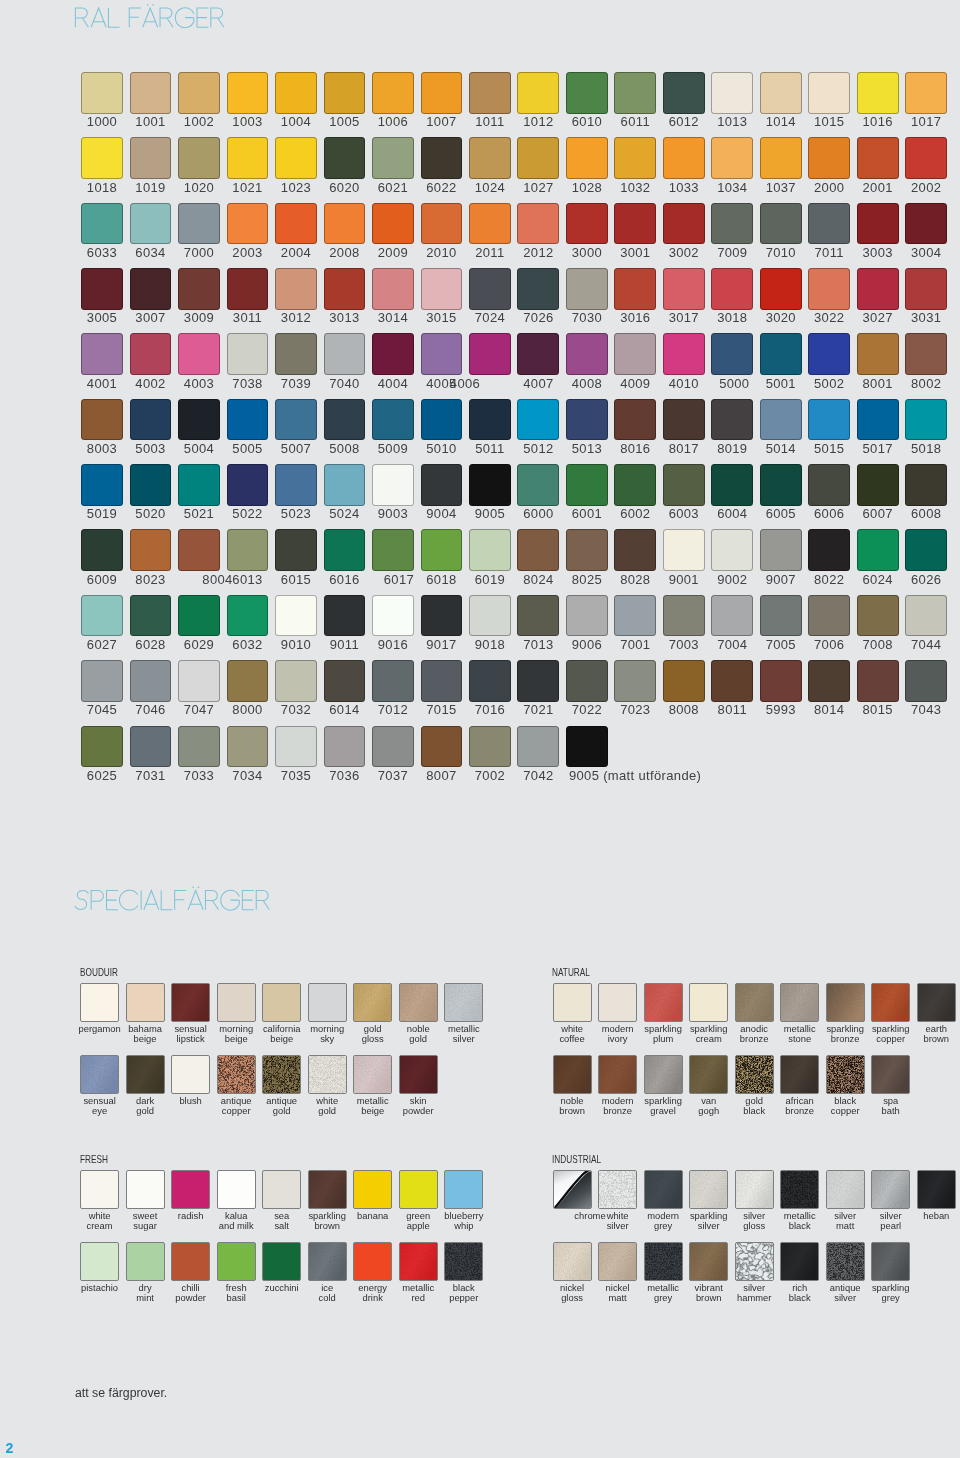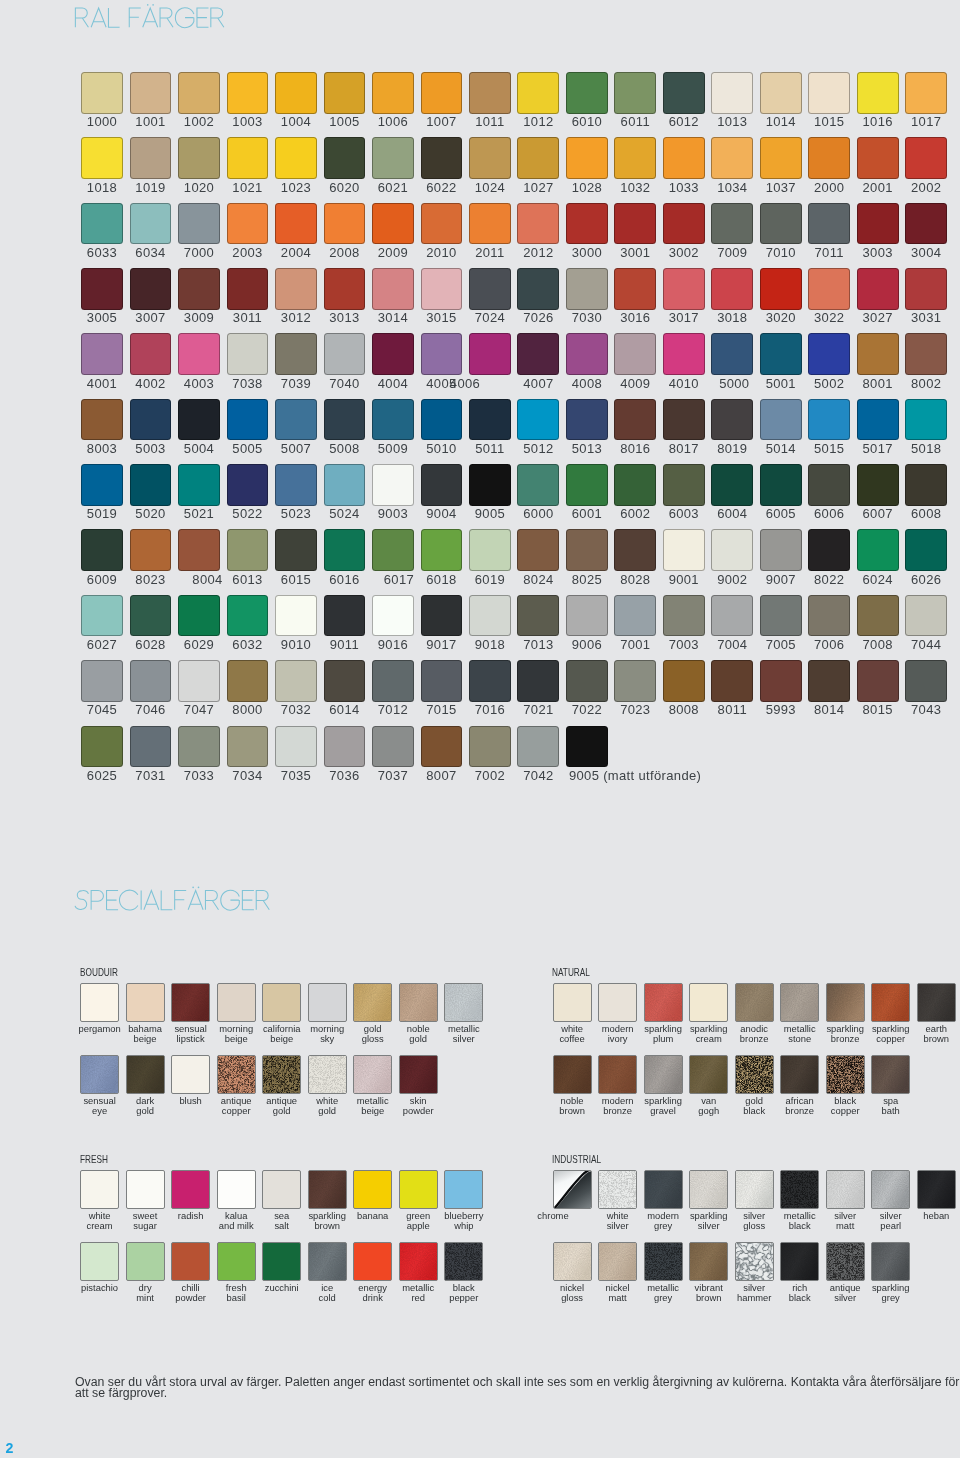--- a/index.html
+++ b/index.html
@@ -298,21 +298,21 @@
       <div class="lab" style="left:779.2px;top:507.3px;width:100px">6006</div>
 <div class="swatch" style="left:856.8px;top:464.1px;width:41.9px;height:41.7px;background:#30371F"></div>
       <div class="lab" style="left:827.7px;top:507.3px;width:100px">6007</div>
 <div class="swatch" style="left:905.3px;top:464.1px;width:41.9px;height:41.7px;background:#3C392E"></div>
       <div class="lab" style="left:876.2px;top:507.3px;width:100px">6008</div>
 <div class="swatch" style="left:81.1px;top:529.4px;width:41.9px;height:41.7px;background:#2A3E34"></div>
       <div class="lab" style="left:52.0px;top:572.6px;width:100px">6009</div>
 <div class="swatch" style="left:129.6px;top:529.4px;width:41.9px;height:41.7px;background:#AE6634"></div>
       <div class="lab" style="left:100.5px;top:572.6px;width:100px">8023</div>
 <div class="swatch" style="left:178.1px;top:529.4px;width:41.9px;height:41.7px;background:#96543A"></div>
-      <div class="lab" style="left:149.0px;top:572.6px;width:117px">8004</div>
+      <div class="lab" style="left:159px;top:572.6px;width:117px">8004</div>
 <div class="swatch" style="left:226.5px;top:529.4px;width:41.9px;height:41.7px;background:#8F976E"></div>
       <div class="lab" style="left:197.5px;top:572.6px;width:100px">6013</div>
 <div class="swatch" style="left:275.0px;top:529.4px;width:41.9px;height:41.7px;background:#3F4239"></div>
       <div class="lab" style="left:246.0px;top:572.6px;width:100px">6015</div>
 <div class="swatch" style="left:323.5px;top:529.4px;width:41.9px;height:41.7px;background:#0E7554"></div>
       <div class="lab" style="left:294.4px;top:572.6px;width:100px">6016</div>
 <div class="swatch" style="left:372.0px;top:529.4px;width:41.9px;height:41.7px;background:#5E8845"></div>
       <div class="lab" style="left:342.9px;top:572.6px;width:112px">6017</div>
 <div class="swatch" style="left:420.5px;top:529.4px;width:41.9px;height:41.7px;background:#68A340"></div>
       <div class="lab" style="left:391.4px;top:572.6px;width:100px">6018</div>
@@ -1254,21 +1254,21 @@
               <stop offset="0.68" stop-color="#474e51"></stop>
               <stop offset="1" stop-color="#767d80"></stop>
             </linearGradient>
           </defs>
           <rect width="40" height="40" fill="url(#f30a)"></rect>
           <path d="M40 0 L40 40 L2.2 40 C8 33 22 15 33 4.2 C35 2.4 37.5 0.6 40 0 Z" fill="url(#f30b)"></path>
           <path d="M40 0 L38.4 0 C35.6 1.2 33.2 3.2 31.2 5.2 C21.6 15 8.5 32.6 2.2 40 L0.1 40 L0.1 38.4 C6.4 31 20 12.8 29.8 3.1 C31.1 1.9 32.4 0.8 33.6 0 Z" fill="#0a0c0e"></path>
         </svg>
       </span>
     </div>
-    <div class="slab" style="left:523px;top:1211.4px;width:60px">
+    <div class="slab" style="left:560px;top:1211.4px;width:60px">
       <span class="sl">chrome</span>
     </div>
 <div class="sw2" style="left:598.0px;top:1170.0px;width:39.2px;height:39.4px;background:#E9EBEA">
       <span class="tex">
         <svg viewBox="0 0 40 40" preserveAspectRatio="none">
           <defs>
             <filter id="f31" x="0" y="0" width="100%" height="100%" color-interpolation-filters="sRGB">
               <feTurbulence type="fractalNoise" baseFrequency="0.36 0.36" numOctaves="3" seed="159" result="n2"></feTurbulence>
               <feColorMatrix in="n2" type="matrix" values="3.2 0 0 0 -1.1   3.2 0 0 0 -1.1   3.2 0 0 0 -1.1   0 0 0 0 1" result="g"></feColorMatrix>
               <feComponentTransfer in="g" result="lum">
@@ -1629,15 +1629,15 @@
           </defs>
           <rect width="40" height="40" fill="url(#f46)"></rect>
           <rect width="40" height="40" filter="url(#f46n)" opacity="0.14"></rect>
         </svg>
       </span>
     </div>
     <div class="slab" style="left:860.7px;top:1283.0px;width:60px">
       <span class="sl">sparkling</span>
       <span class="sl">grey</span>
     </div>
-<div class="footer"><span>Ovan ser du vårt stora urval av färger. Paletten anger endast sortimentet och skall inte ses som en verklig återgivning av kulörerna. Kontakta våra återförsäljare för</span><br><span>att se färgprover.</span></div>
+<div class="footer"><br><span>att se färgprover.</span></div>
 <div class="pagenum">2</div>
 </div>
 
 </body></html>

